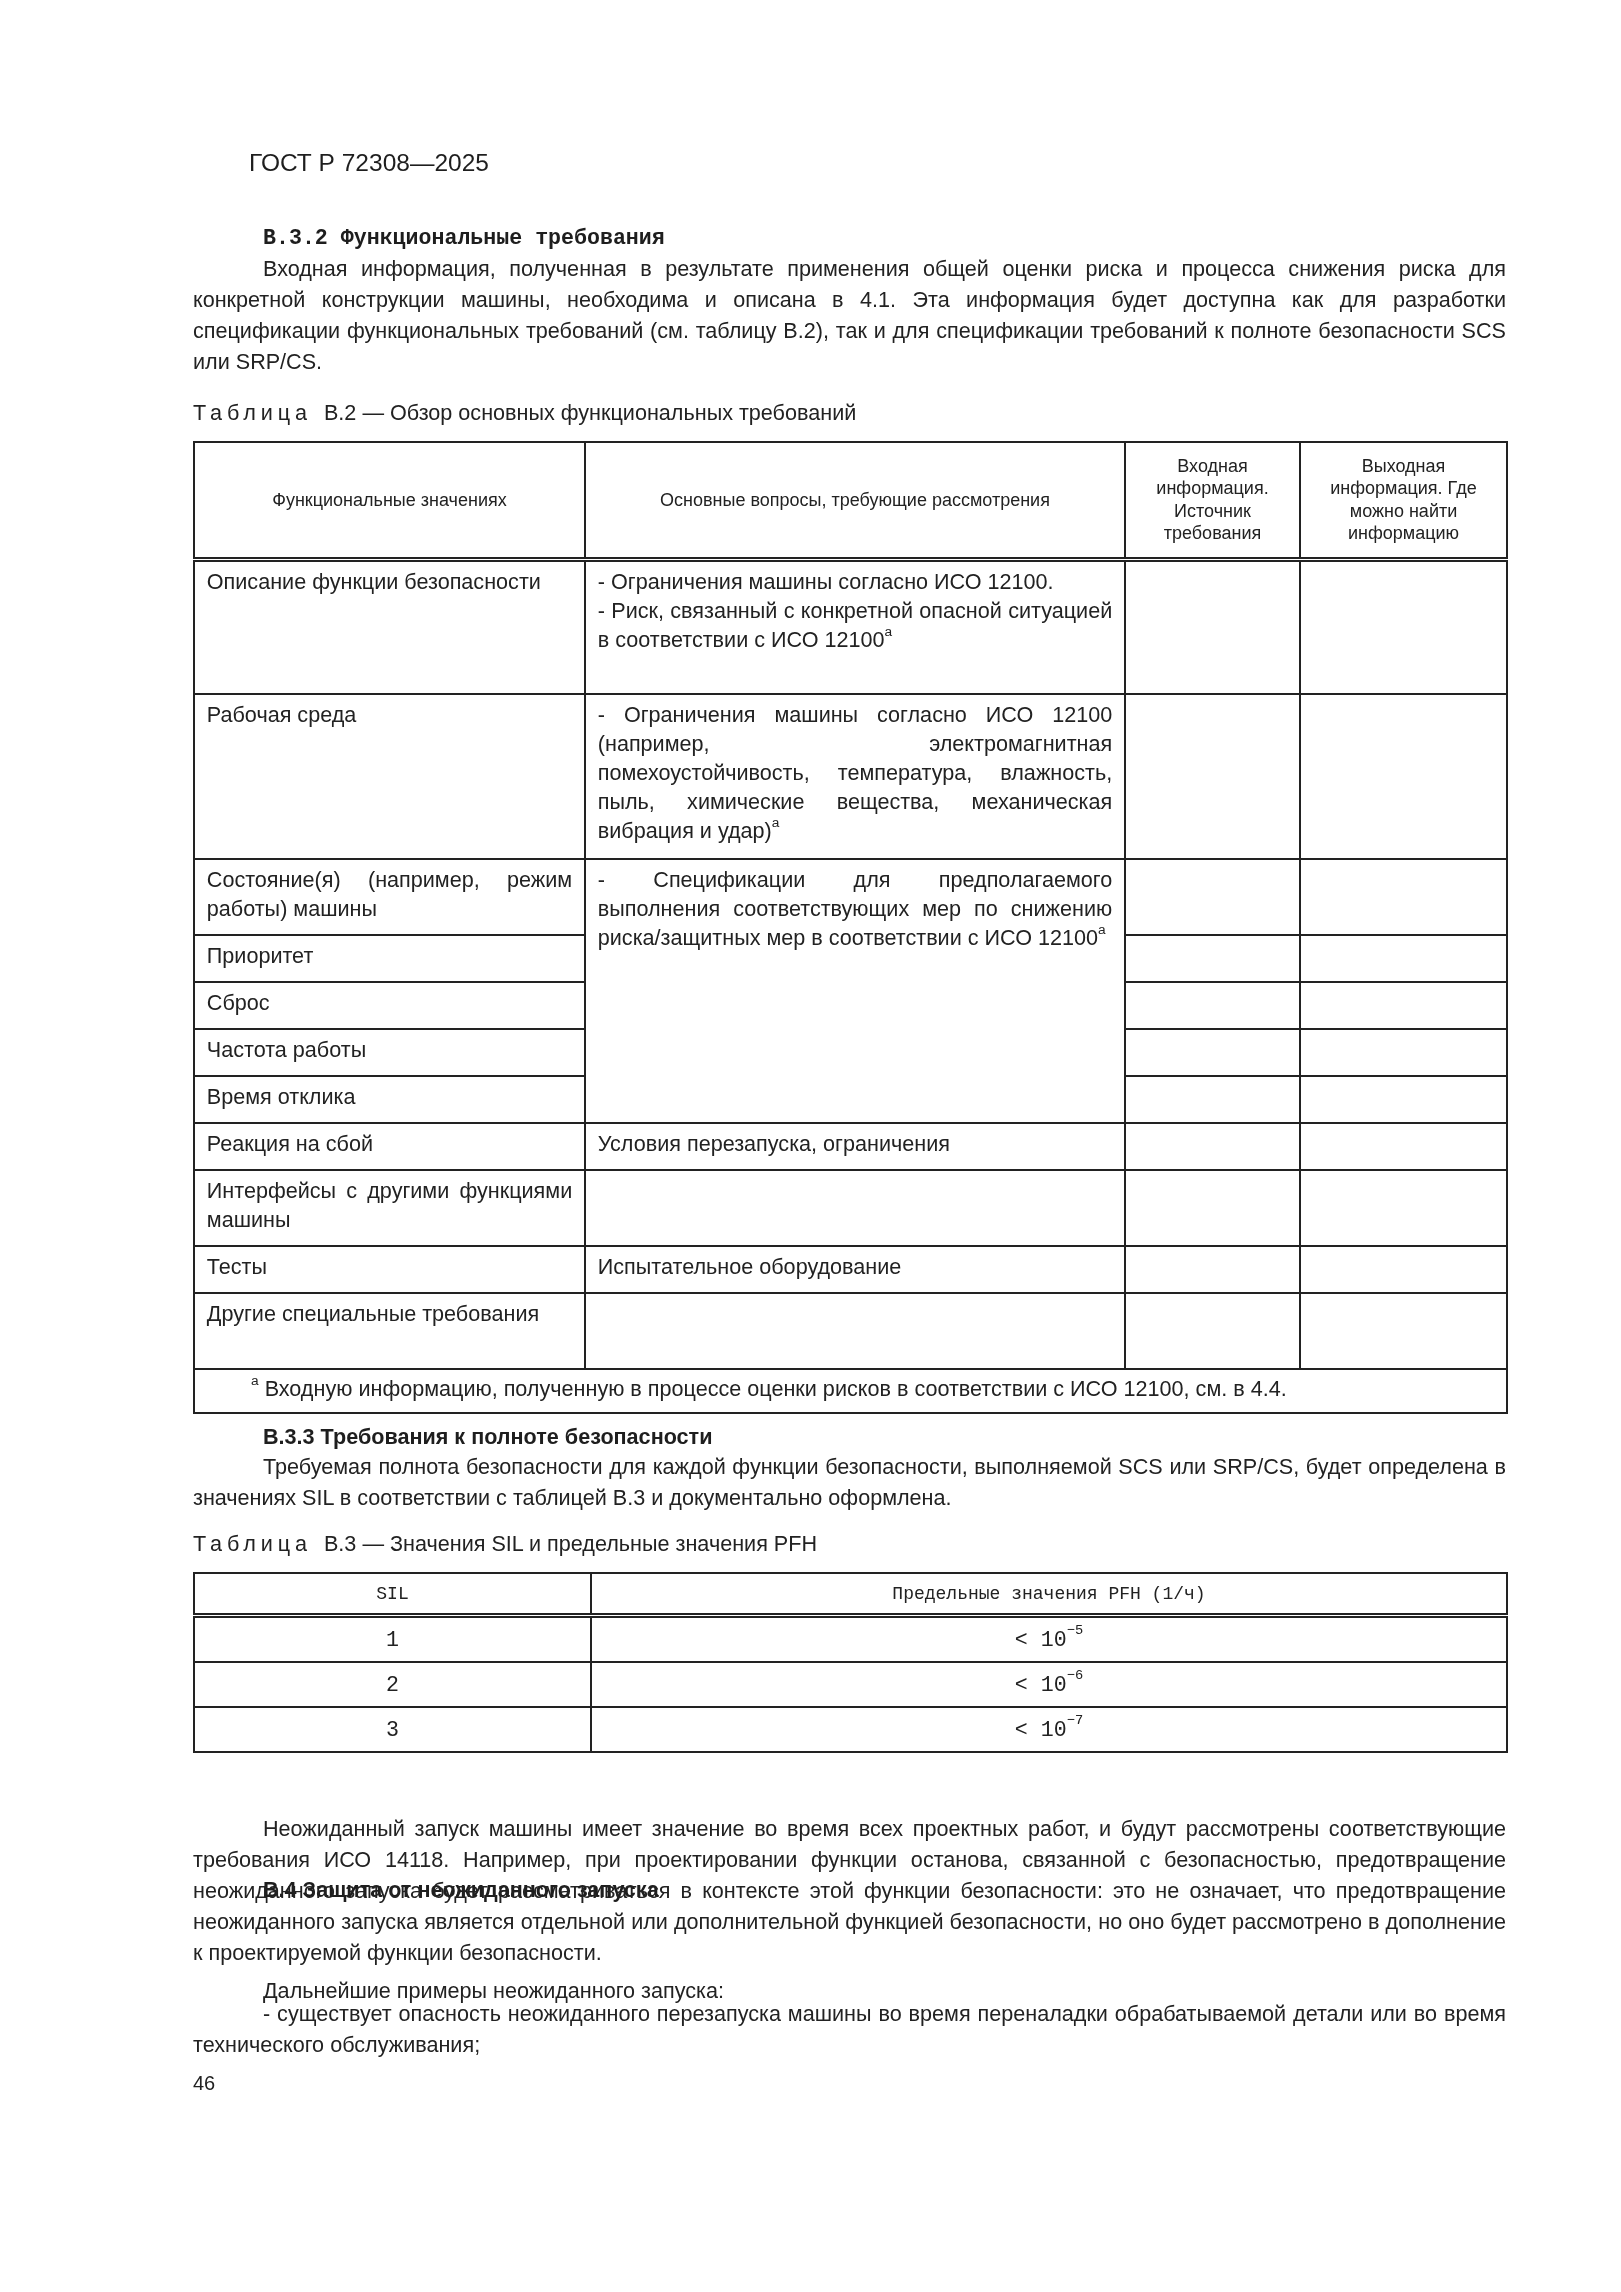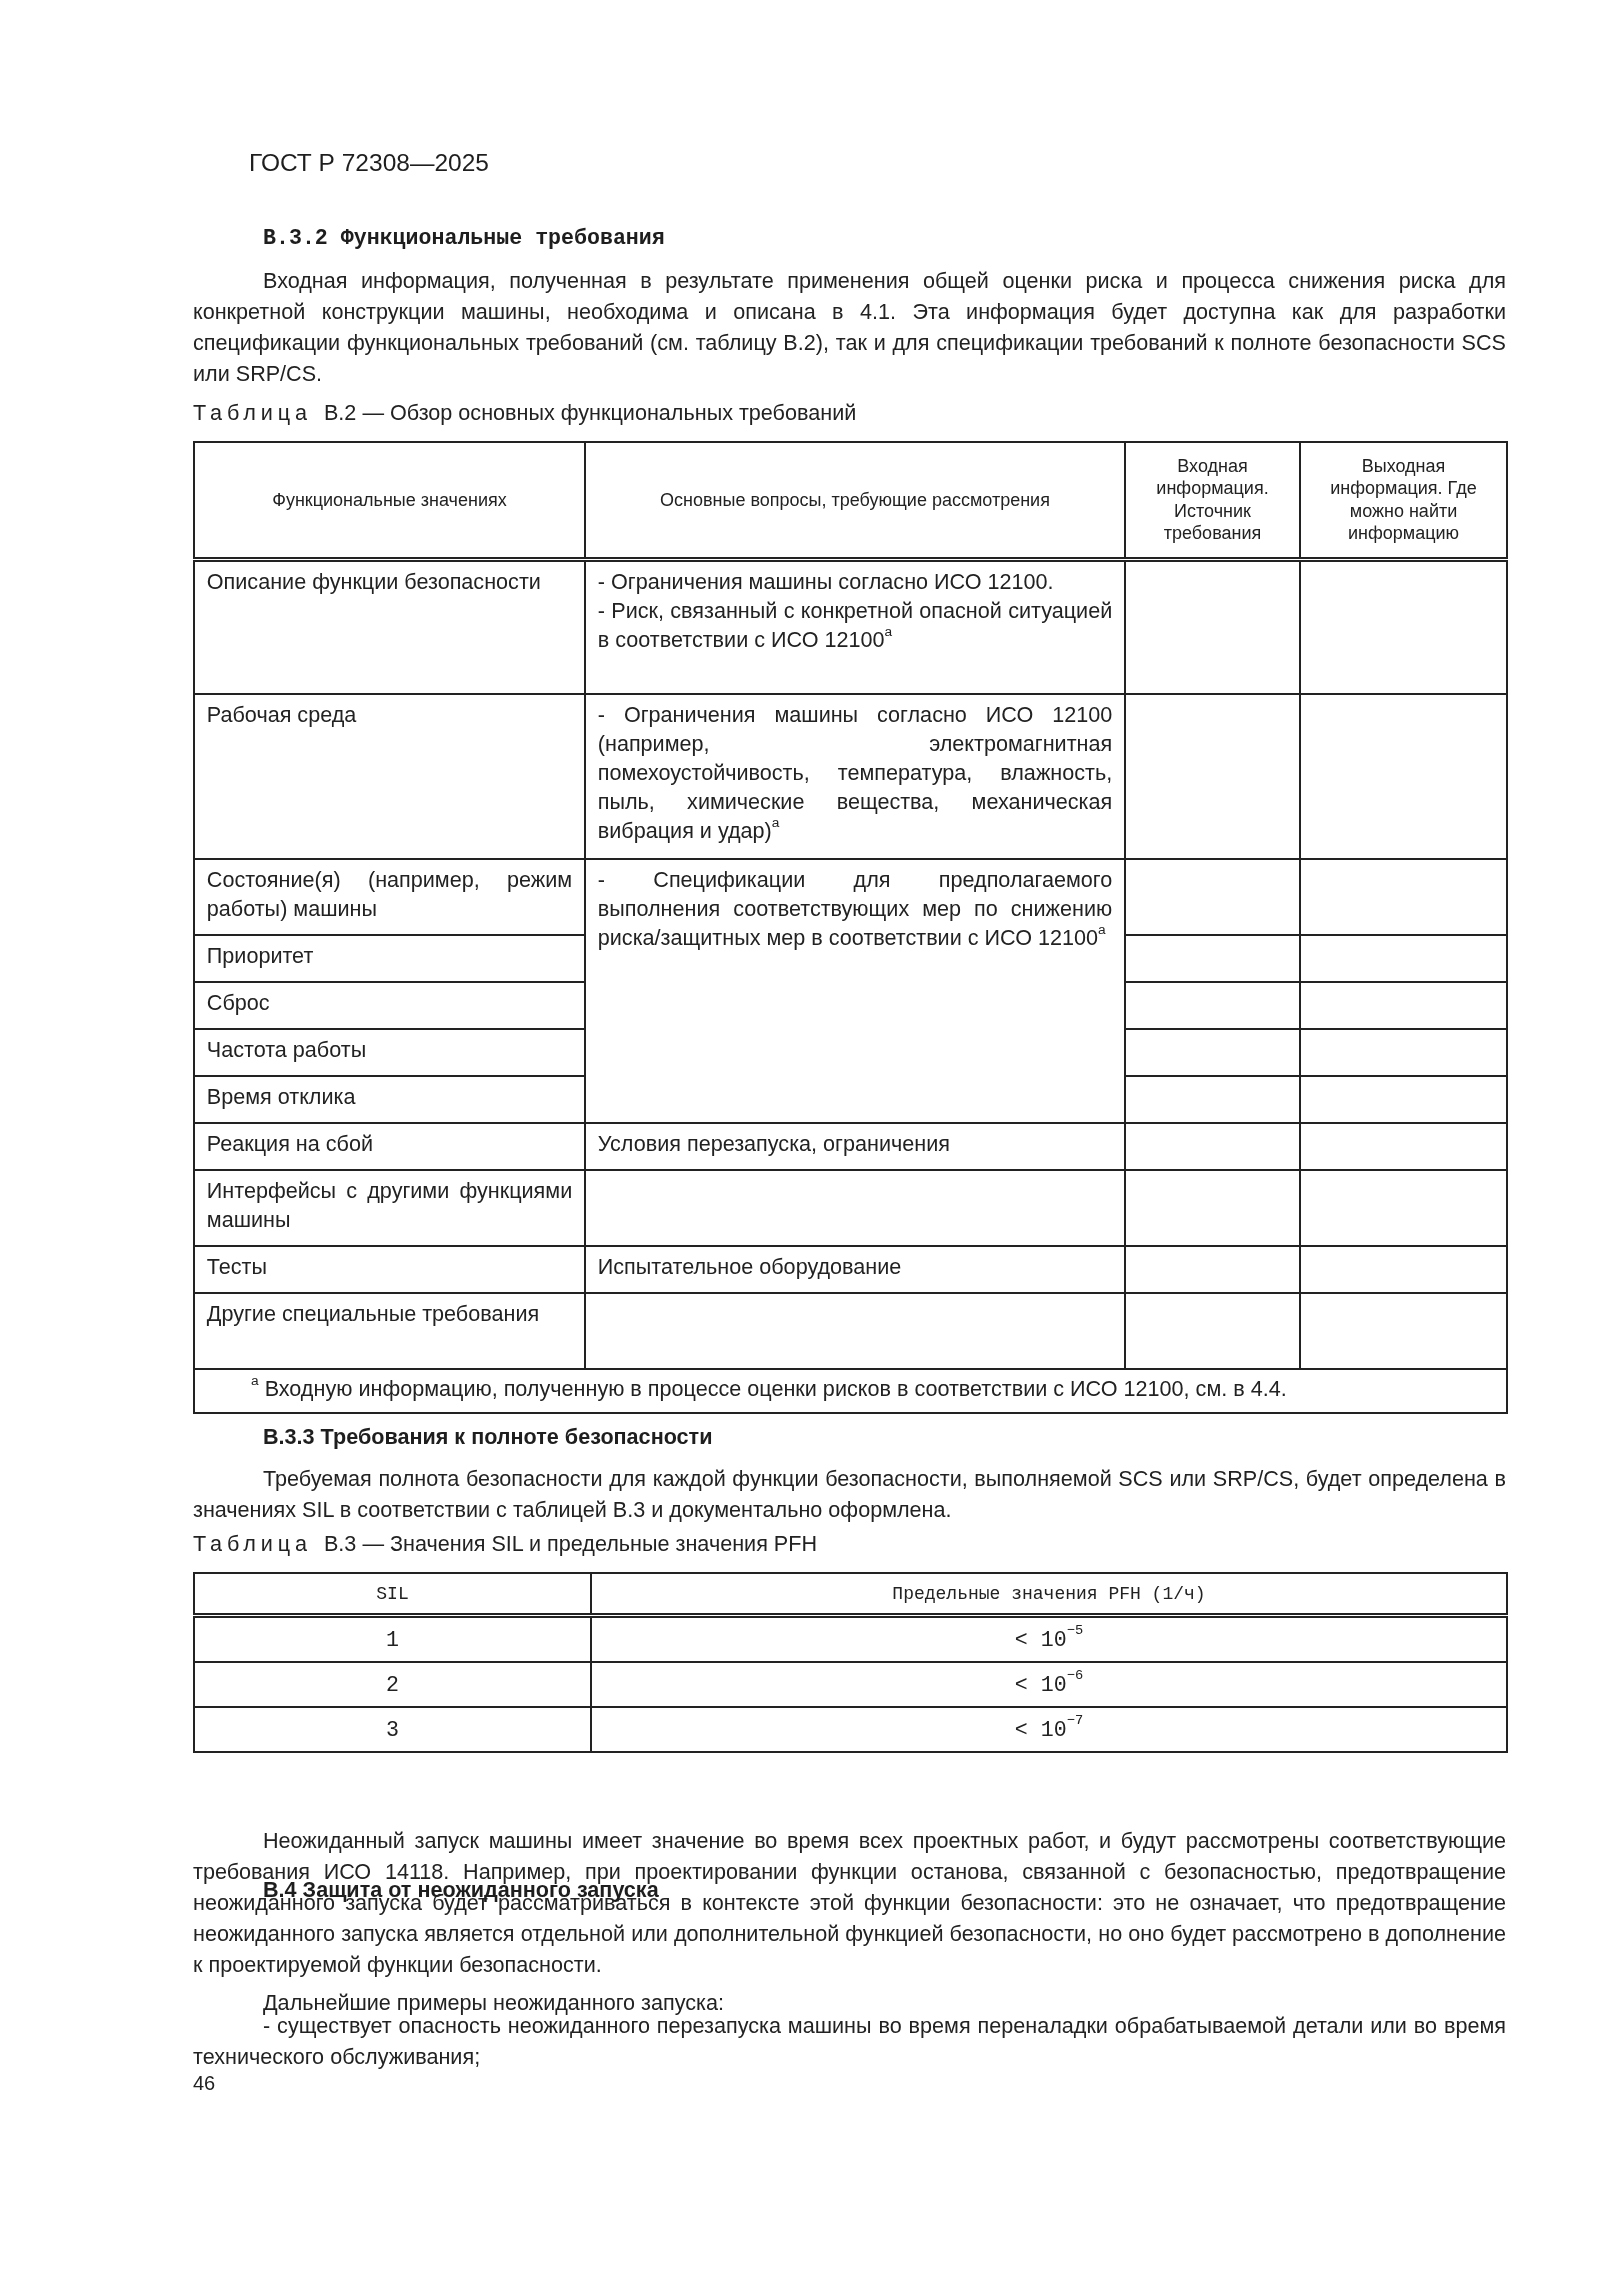--- a/index.html
+++ b/index.html
@@ -1,21 +1,21 @@
 <!DOCTYPE html>
 <html><head>
 <meta charset="utf-8">
 <style>
   html, body { margin:0; padding:0; background:#ffffff; }
   body { width:1621px; height:2293px; position:relative; overflow:hidden;
          font-family:"Liberation Sans", sans-serif; color:#222222; }
   .abs { position:absolute; }
   .doc-header { left:201px; top:149px; font-size:24.5px; font-weight:normal; color:#1e1e1e;margin-left:48px; }
   .sec-heading { font-size:21.6px; font-weight:bold; color:#1e1e1e; left:263px; }
-  .para { left:193px; width:1313px; font-size:21.6px; line-height:31px; text-align:justify; color:#222;margin-top:12px; }
+  .para { left:193px; width:1313px; font-size:21.6px; line-height:31px; text-align:justify; color:#222; }
   .para .ind { display:inline-block; width:70px; }
   .caption { left:193px; font-size:21.6px; color:#222; }
   .caption .spaced { letter-spacing:4.9px; }
   table.grid { position:absolute; border-collapse:collapse; table-layout:fixed; }
   table.grid td, table.grid th { border:2.9px solid #222; font-weight:normal; vertical-align:top; }
   table.b2 { left:193px; top:441px; width:1313px; }
   table.b2 th { font-size:18px; line-height:22.5px; text-align:center; vertical-align:middle; padding:3.9px 5.9px; border-bottom:5.9px double #222; height:106px;margin-left:25px; }
   table.b2 td { font-size:21.6px; line-height:29px; padding:4.9px 11.8px 3.9px 11.8px; }
   table.b2 td.just { text-align:justify; }
   table.b2 td.foot { padding:3.9px 11.8px 3.9px 56px; }

